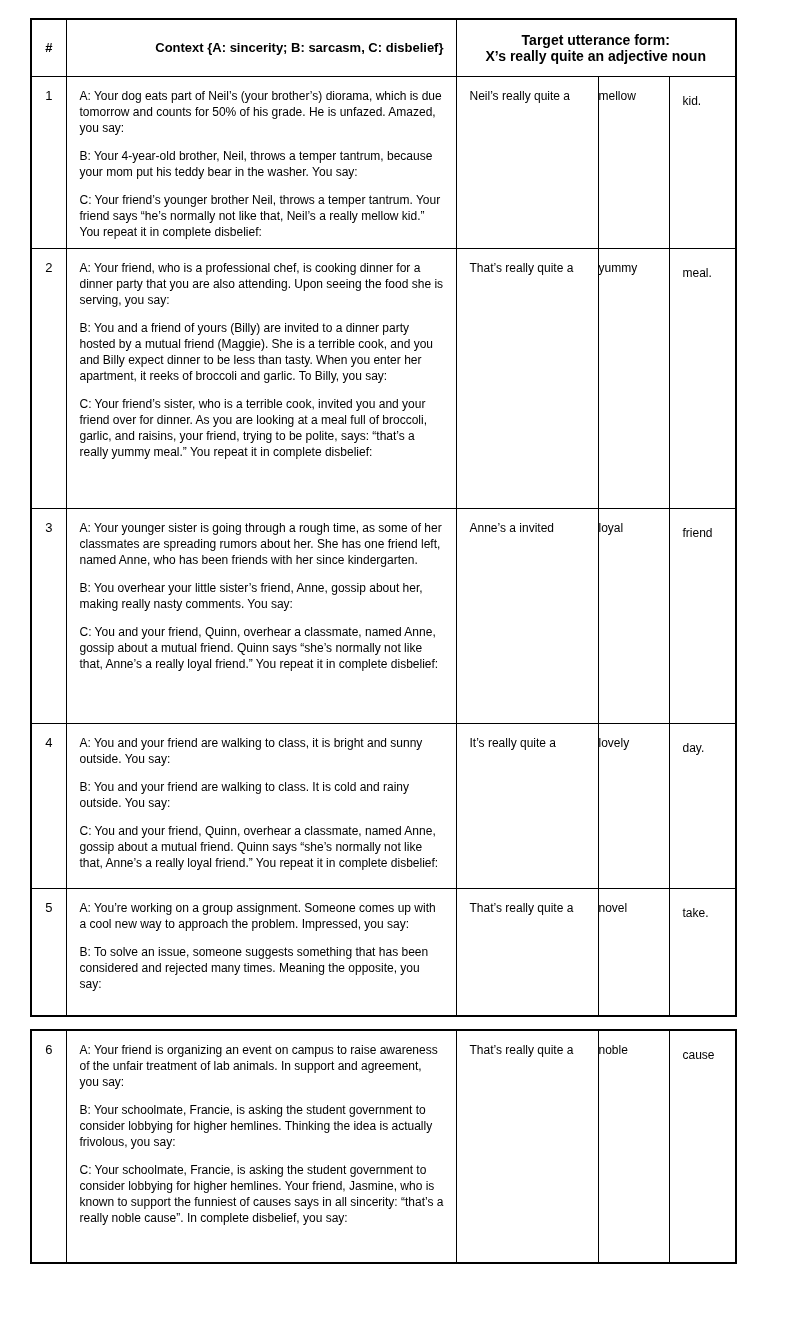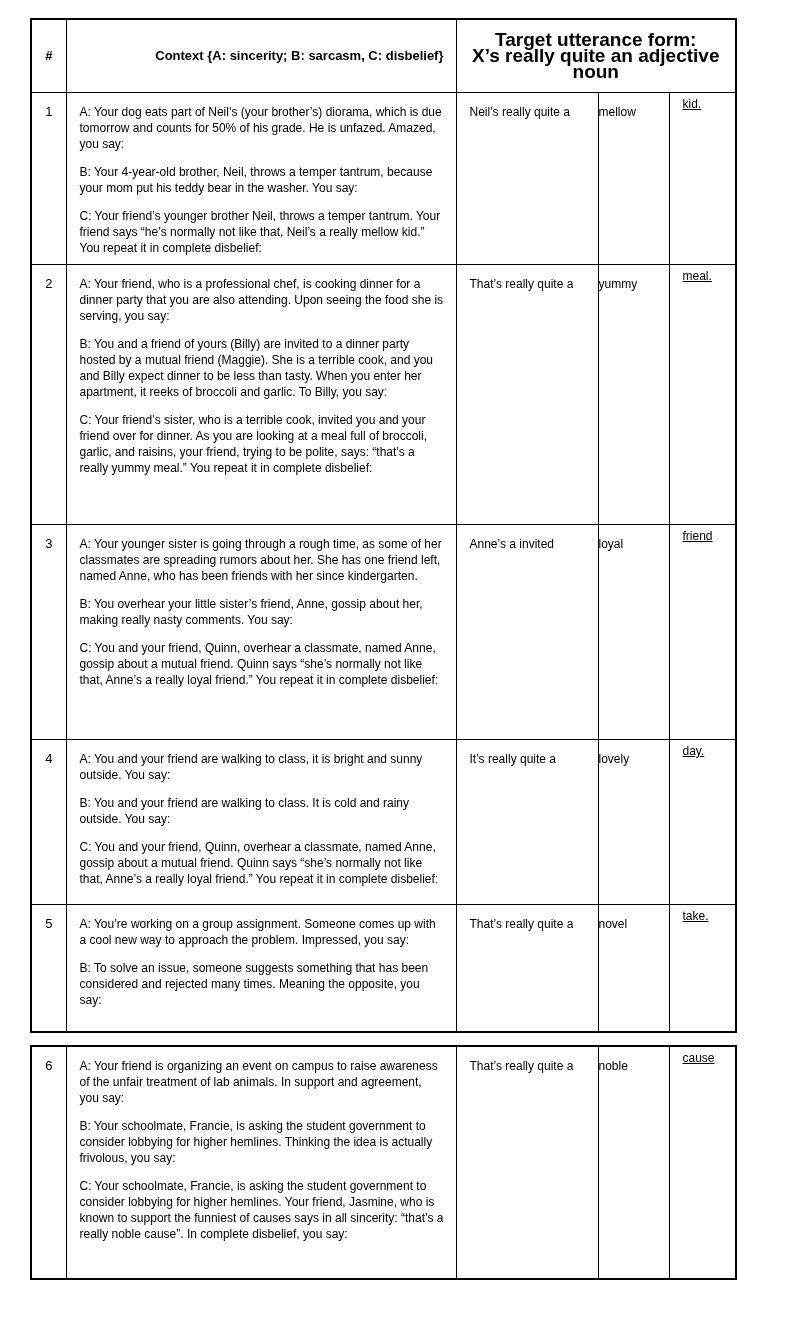--- a/index.html
+++ b/index.html
@@ -32,27 +32,27 @@
   td.num {
     text-align: center;
     padding-top: 11px;
     font-size: 13px;
   }
   td.ctx { padding: 11px 12px 8px 13px; }
   td.ctx p { margin: 0 0 12px 0; }
   td.ctx p:last-child { margin-bottom: 0; }
   td.pre { padding: 11px 6px 0 13px; margin-left: 8px; }
   td.adj { padding: 11px 2px 0 0; text-align: left; }
-  td.noun { padding: 3px 4px 0 13px; text-decoration: underline; }
+  td.noun { padding: 16px 4px 0 13px; }
 
   
   tr.hdr th { vertical-align: middle; font-weight: bold; }
   th.h-num { text-align: center; font-size: 13px; }
   th.h-ctx { text-align: right; padding: 6px 12px 6px 13px; font-size: 13px; }
-  th.h-target { text-align: center; padding: 12px 8px; font-size: 19px; }
+  th.h-target { text-align: center; padding: 12px 8px; font-size: 14px; }
   th.h-target .line2 { }
 </style>
 </head>
 <body>
 
 <div class="page">
 
   <table class="tbl">
     <colgroup>
       <col style="width:35px">

